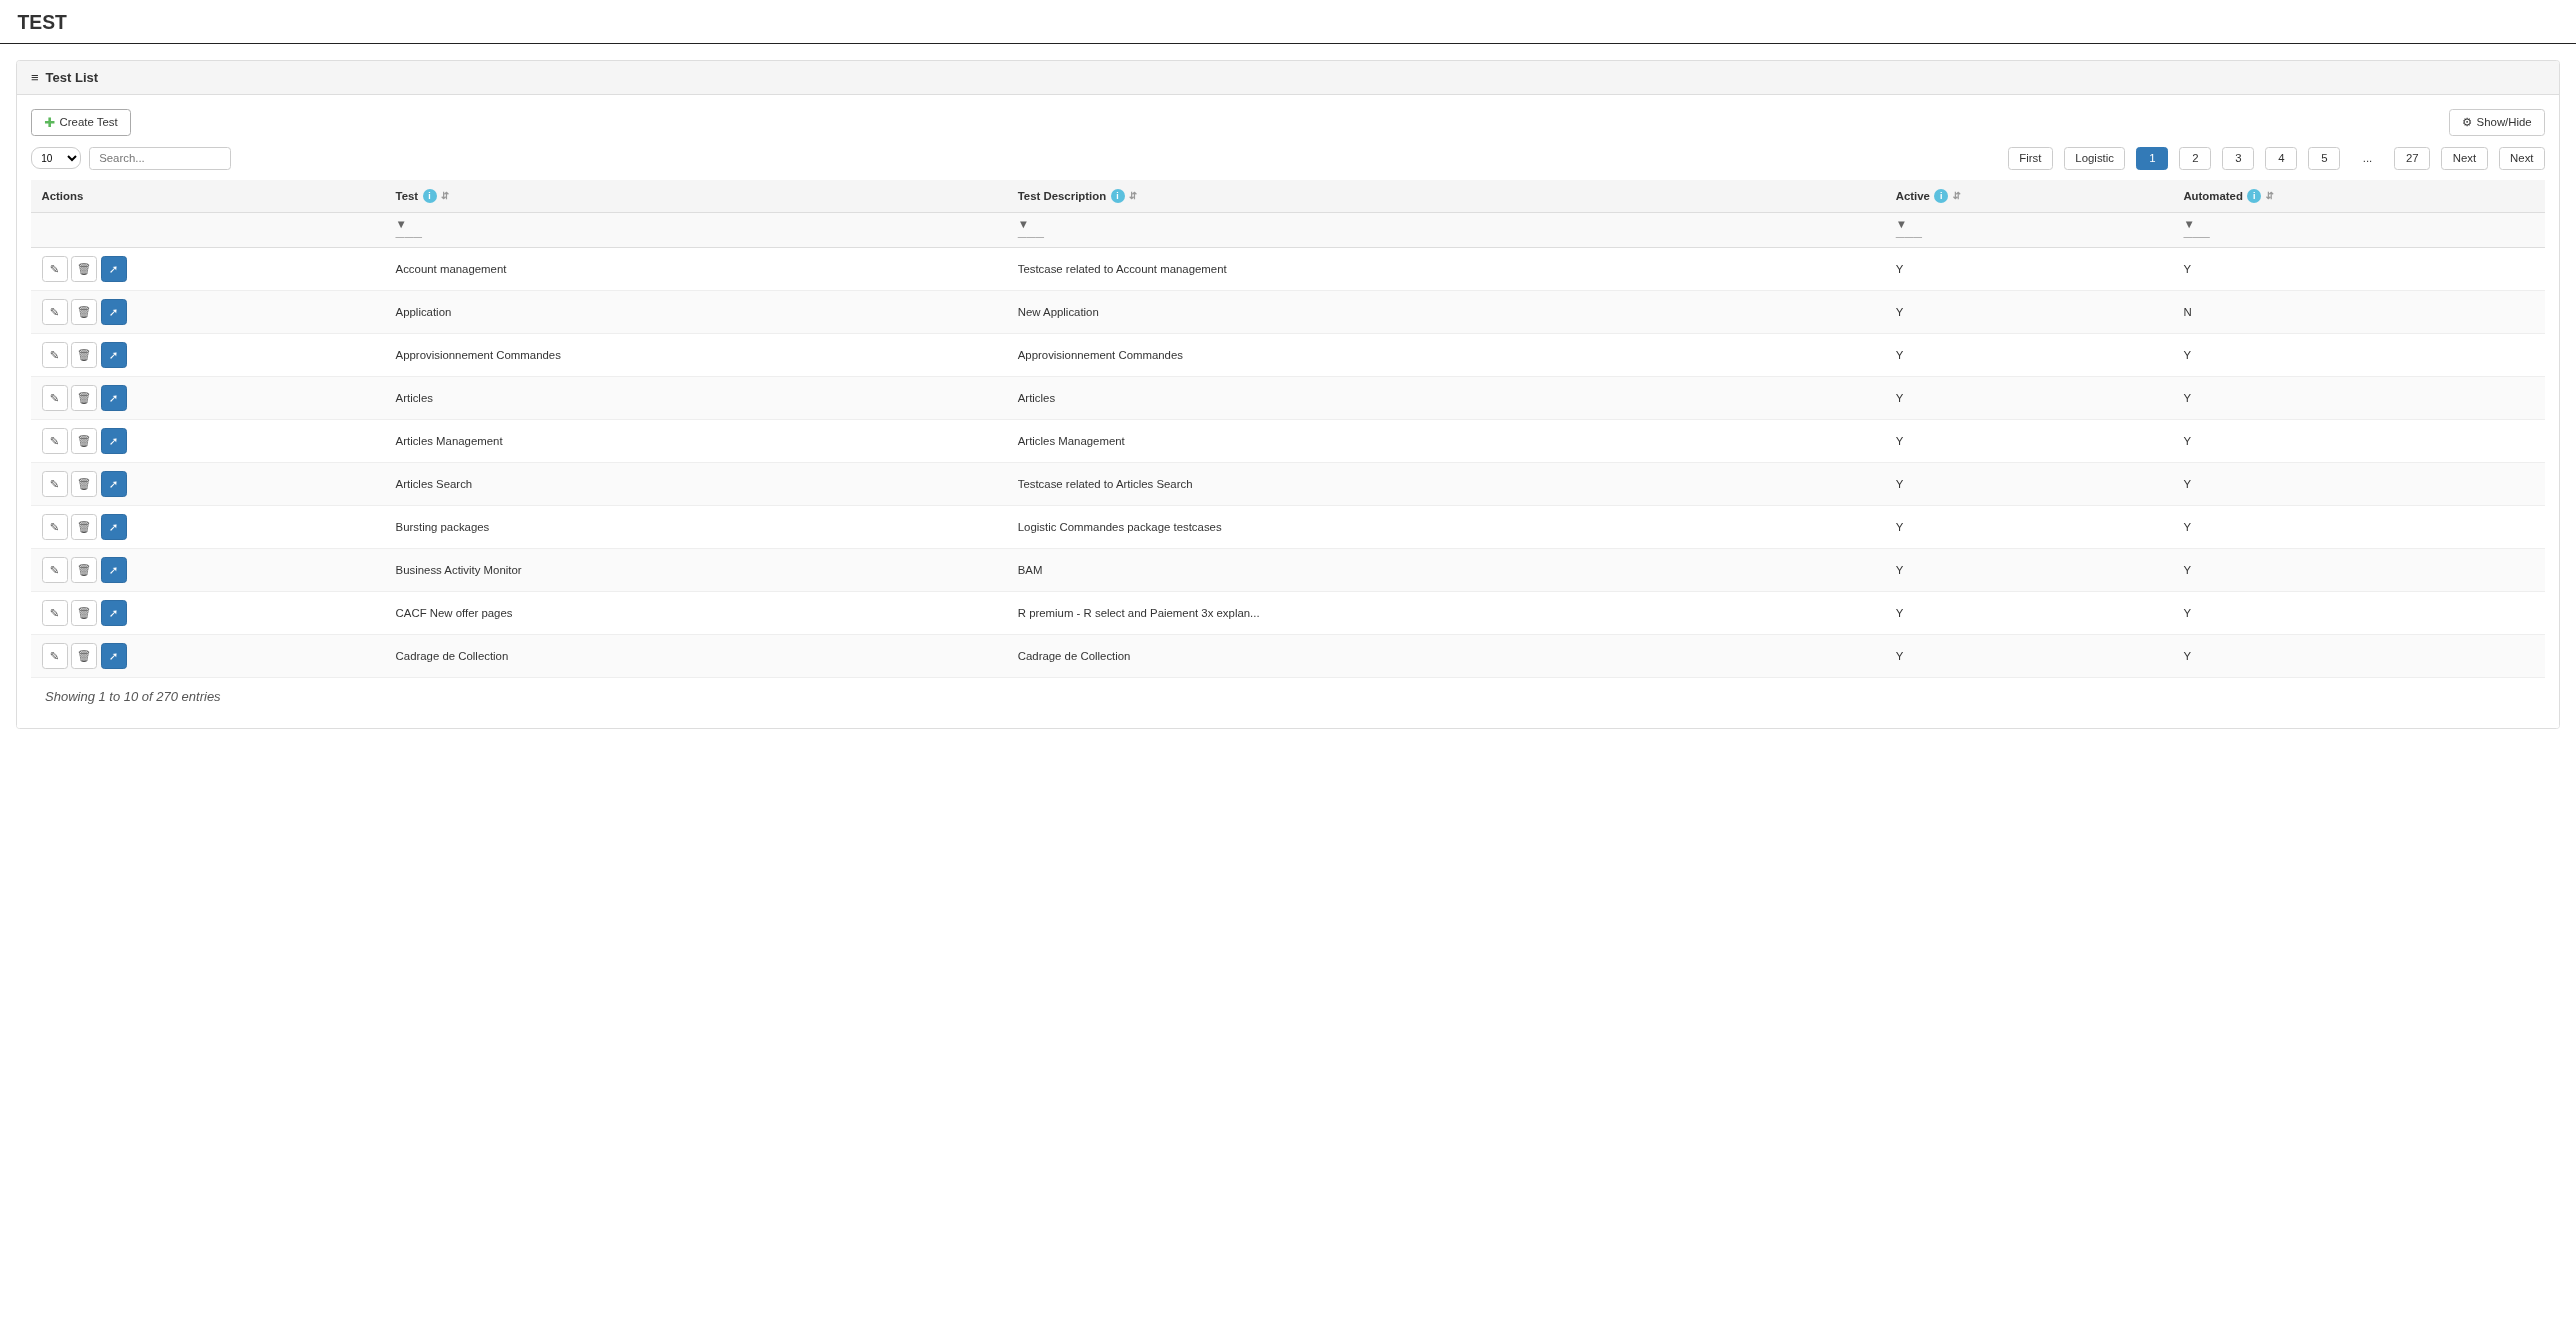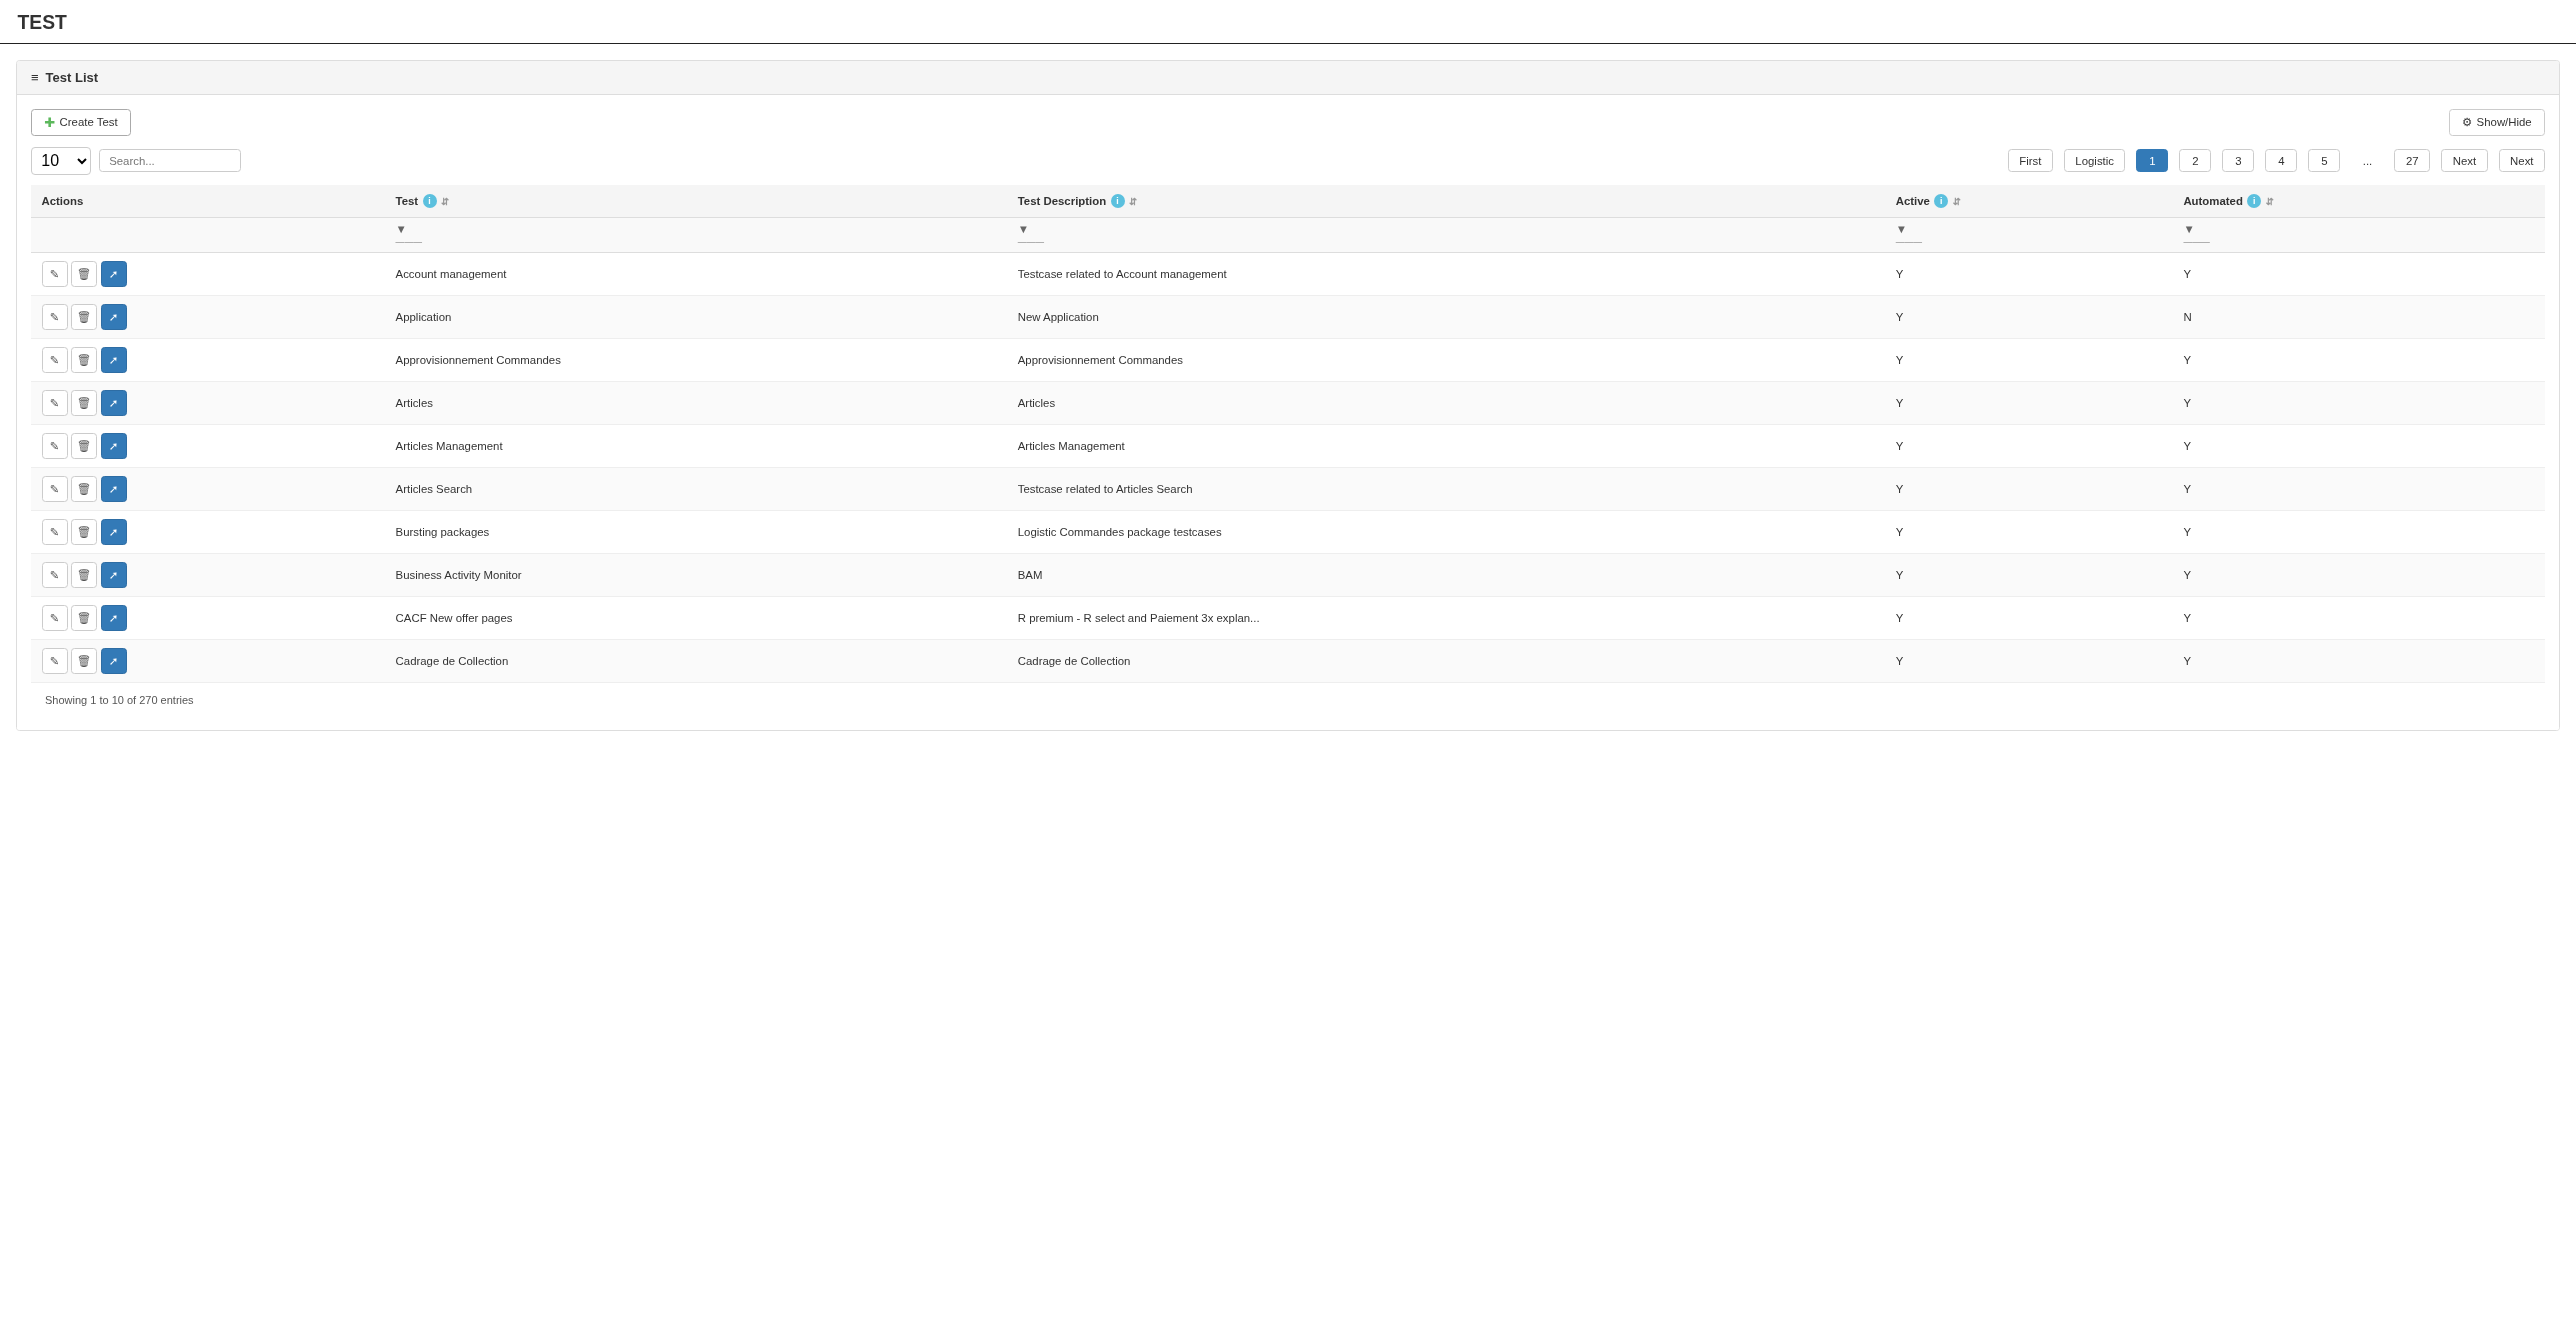--- a/index.html
+++ b/index.html
@@ -64,23 +64,23 @@
       display: flex;
       align-items: center;
       gap: 8.8px;
       margin-bottom: 10.5px;
     }
 
     .select-entries {
       display: flex;
       align-items: center;
       border: 0.9px solid #ccc;
-      border-radius: 4px;
+      border-radius: 9px;
       padding: 3.5px 5.3px;
-      font-size: 16px;
+      font-size: 10px;
       background: #fff;
       cursor: pointer;
     }
 
     .search-input {
       padding: 4.4px 8.8px;
       border: 0.9px solid #ccc;
       border-radius: 3.5px;
       font-size: 11.4px;
       width: 142px;
@@ -194,22 +194,23 @@
       border-radius: 50%;
       background: #5bc0de;
       color: #fff;
       font-size: 8.8px;
       font-weight: bold;
       cursor: pointer;
     }
 
     .footer-info {
       padding: 10.5px 14px;
-      font-size: 11px;
+      font-size: 13px;
       color: #555;
+      font-style: italic;
     }
 
     .list-icon {
       font-size: 13px;
     }
 
     .gear-icon {
       font-size: 11.4px;
     }
 

